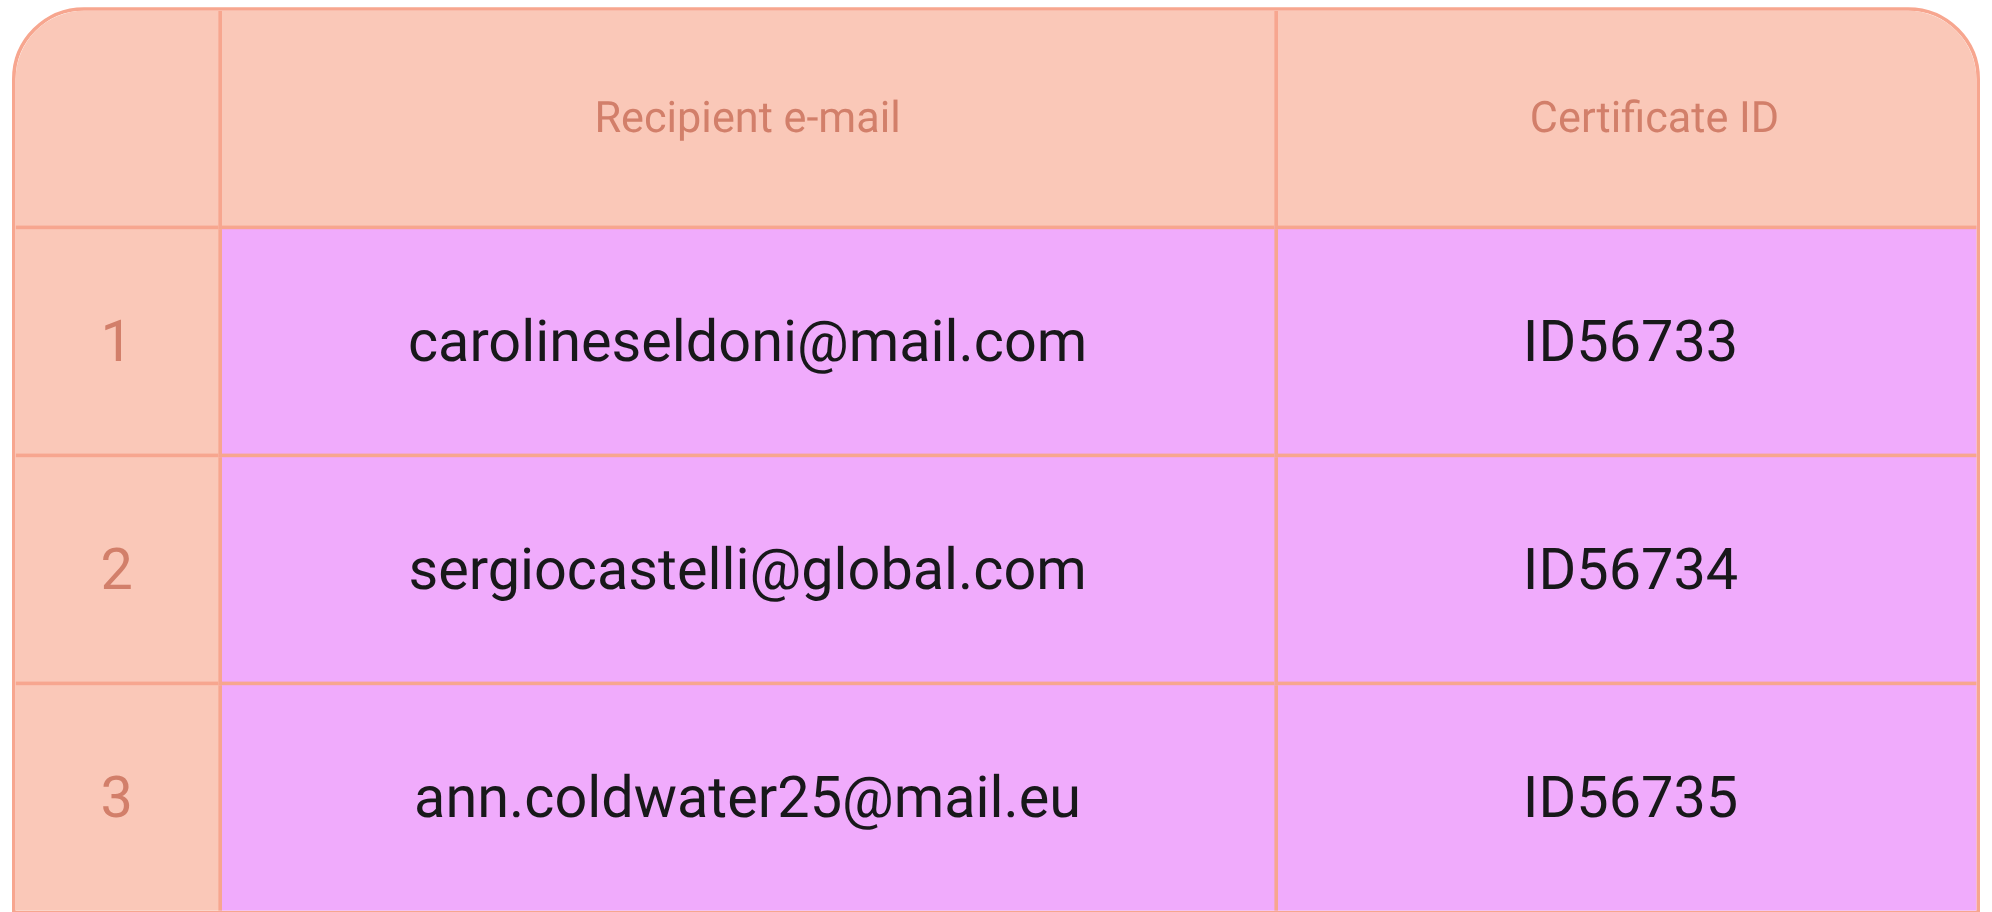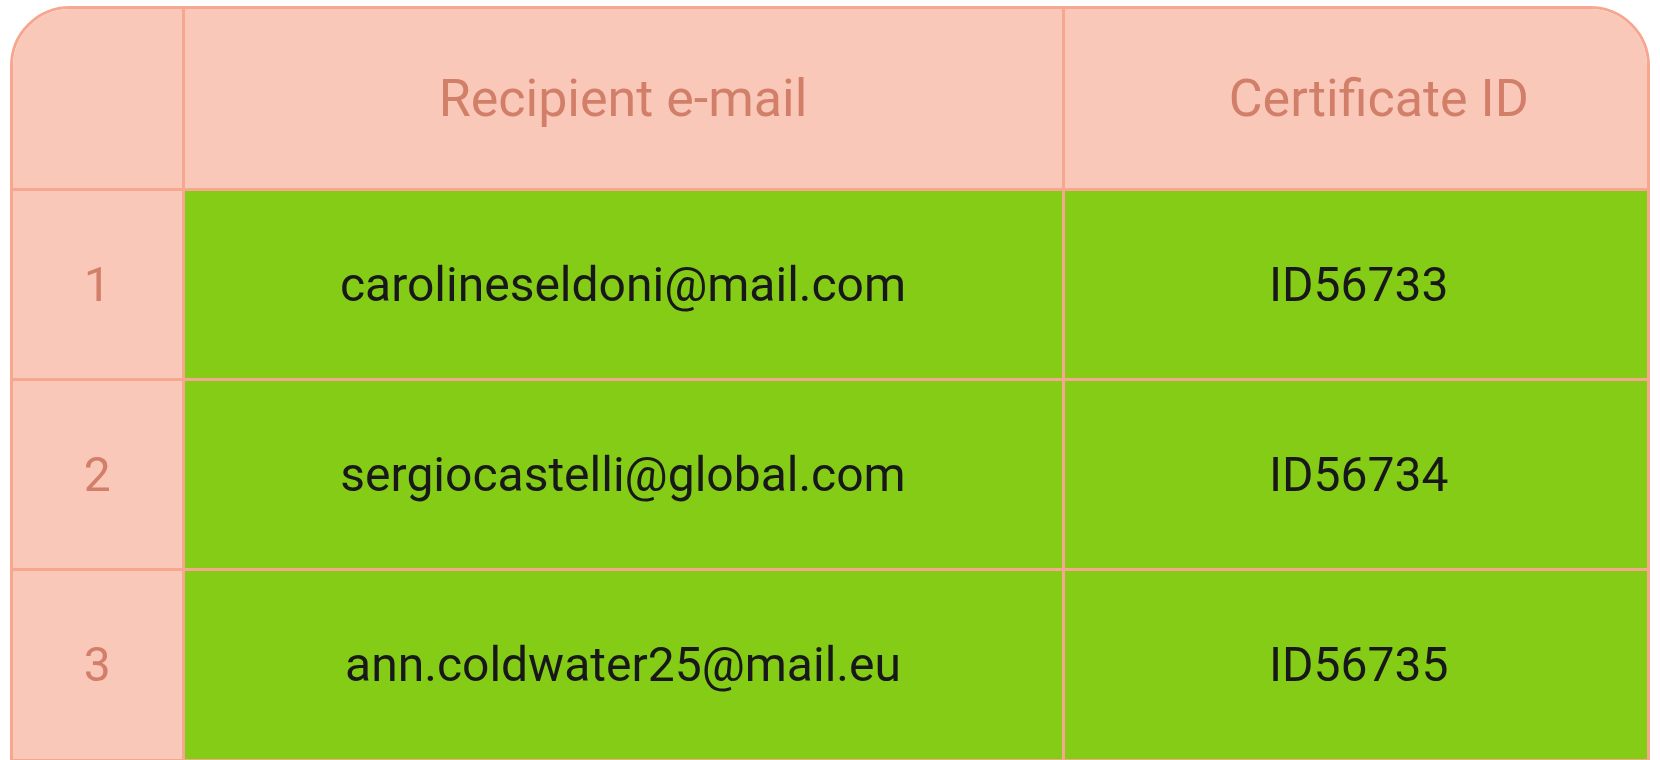--- a/index.html
+++ b/index.html
@@ -26,32 +26,32 @@
       border-collapse: collapse;
       table-layout: fixed;
     }
     col.col-index { width: 170px; }
     col.col-email { width: 880px; }
     col.col-cert  { width: 590px; }
     thead th {
       background: #fac8b8;
       color: #d27f6a;
       font-weight: 400;
-      font-size: 52px;
+      font-size: 36px;
       height: 180px;
       vertical-align: middle;
       text-align: center;
       border-right: 3px solid #f7a68f;
     }
     thead th:last-child {
       border-right: none;
       padding-left: 40px;
     }
     tbody td {
-      background: #84cc16;
+      background: #f0abfc;
       font-size: 48px;
       height: 190px;
       vertical-align: middle;
       text-align: center;
       border-top: 3px solid #f7a68f;
       border-right: 3px solid #f7a68f;
     }
     tbody td:last-child {
       border-right: none;
       text-align: center;

